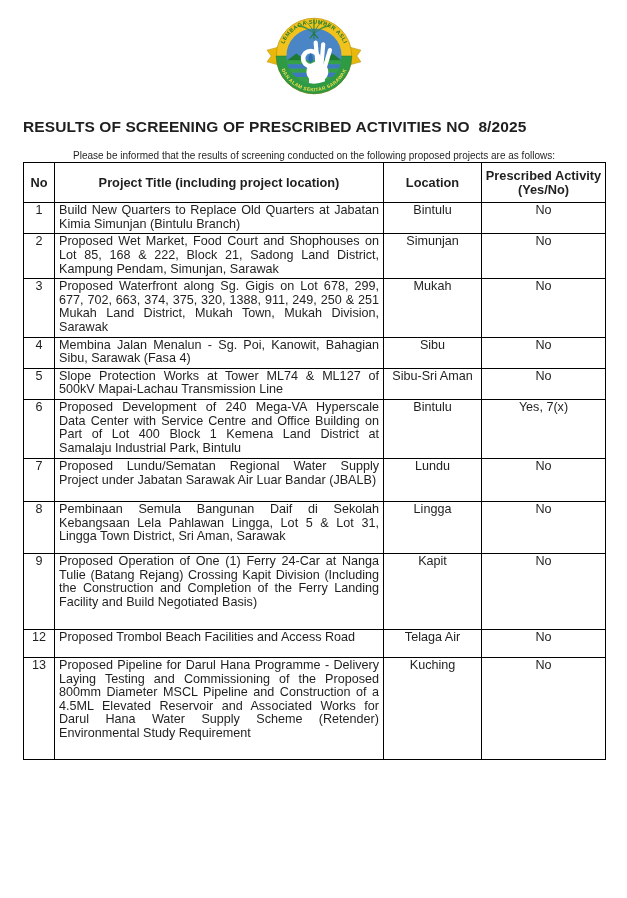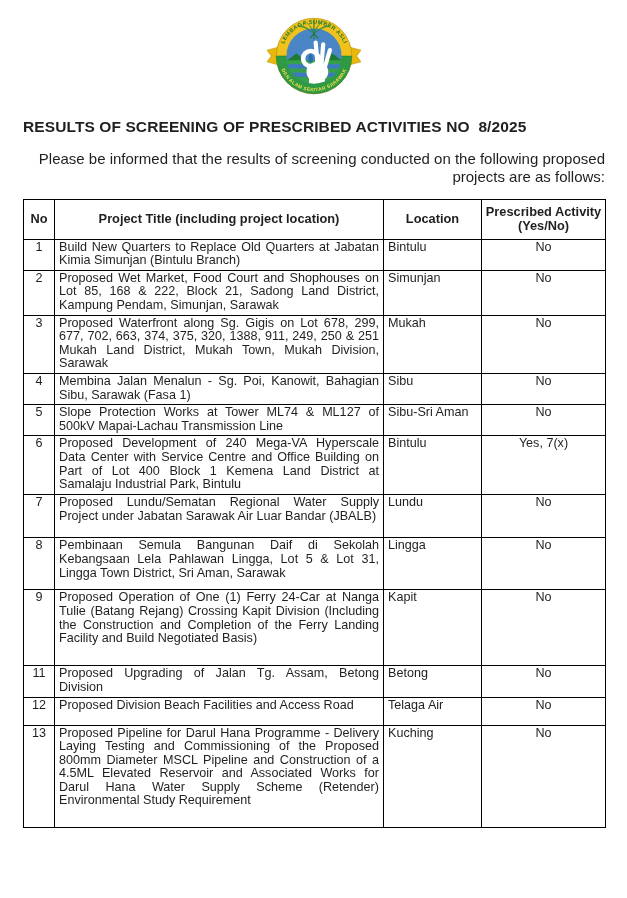--- a/index.html
+++ b/index.html
@@ -21,28 +21,27 @@
   
   .doc-title {
     margin: 22px 0 0 0;
     font-size: 15.5px;
     font-weight: bold;
     letter-spacing: 0.1px;
     white-space: pre;
   }
   .intro {
     margin: 14px 0 0 0;
-    font-size: 15px;
+    font-size: 10px;
     line-height: 1.22;
-    text-align: right;
+    text-align: center;
   }
 
   
   table.screening {
-    margin-top: 12px;
     border-collapse: collapse;
     width: 582px;
     table-layout: fixed;
     font-size: 12.6px;
     line-height: 1.08;
   }
   table.screening th, table.screening td {
     border: 1px solid #000;
     padding: 1px 4px 2px 4px;
     vertical-align: top;
@@ -55,21 +54,21 @@
     white-space: pre-line;
     height: 40px;
     padding: 2px 3px;
   }
   col.c-no   { width: 31px; }
   col.c-ttl  { width: 329px; }
   col.c-loc  { width: 98px; }
   col.c-pre  { width: 124px; }
   td.col-no    { text-align: center; }
   td.col-title { text-align: justify; padding-left: 6px; padding-right: 5px; }
-  td.col-loc   { text-align: left; }
+  td.col-loc   { text-align: center; }
   td.col-presc { text-align: center; }
 </style>
 </head>
 <body>
 
 <div class="page">
 
   <div class="logo-wrap">
     <svg viewBox="0 0 124 94">
 
@@ -160,21 +159,21 @@
           <td class="col-presc">No</td>
         </tr>
         <tr style="height: 46px;">
           <td class="col-no">3</td>
           <td class="col-title">Proposed Waterfront along Sg. Gigis on Lot 678, 299, 677, 702, 663, 374, 375, 320, 1388, 911, 249, 250 &amp; 251 Mukah Land District, Mukah Town, Mukah Division, Sarawak</td>
           <td class="col-loc">Mukah</td>
           <td class="col-presc">No</td>
         </tr>
         <tr style="height: 27px;">
           <td class="col-no">4</td>
-          <td class="col-title">Membina Jalan Menalun - Sg. Poi, Kanowit, Bahagian Sibu, Sarawak (Fasa 1)</td>
+          <td class="col-title">Membina Jalan Menalun - Sg. Poi, Kanowit, Bahagian Sibu, Sarawak (Fasa 4)</td>
           <td class="col-loc">Sibu</td>
           <td class="col-presc">No</td>
         </tr>
         <tr style="height: 27px;">
           <td class="col-no">5</td>
           <td class="col-title">Slope Protection Works at Tower ML74 &amp; ML127 of 500kV Mapai-Lachau Transmission Line</td>
           <td class="col-loc">Sibu-Sri Aman</td>
           <td class="col-presc">No</td>
         </tr>
         <tr style="height: 59px;">
@@ -195,28 +194,22 @@
           <td class="col-loc">Lingga</td>
           <td class="col-presc">No</td>
         </tr>
         <tr style="height: 76px;">
           <td class="col-no">9</td>
           <td class="col-title">Proposed Operation of One (1) Ferry 24-Car at Nanga Tulie (Batang Rejang) Crossing Kapit Division (Including the Construction and Completion of the Ferry Landing Facility and Build Negotiated Basis)</td>
           <td class="col-loc">Kapit</td>
           <td class="col-presc">No</td>
         </tr>
         <tr style="height: 28px;">
-          <td class="col-no">11</td>
-          <td class="col-title">Proposed Upgrading of Jalan Tg. Assam, Betong Division</td>
-          <td class="col-loc">Betong</td>
-          <td class="col-presc">No</td>
-        </tr>
-        <tr style="height: 28px;">
           <td class="col-no">12</td>
-          <td class="col-title">Proposed Division Beach Facilities and Access Road</td>
+          <td class="col-title">Proposed Trombol Beach Facilities and Access Road</td>
           <td class="col-loc">Telaga Air</td>
           <td class="col-presc">No</td>
         </tr>
         <tr style="height: 102px;">
           <td class="col-no">13</td>
           <td class="col-title">Proposed Pipeline for Darul Hana Programme - Delivery Laying Testing and Commissioning of the Proposed 800mm Diameter MSCL Pipeline and Construction of a 4.5ML Elevated Reservoir and Associated Works for Darul Hana Water Supply Scheme (Retender) Environmental Study Requirement</td>
           <td class="col-loc">Kuching</td>
           <td class="col-presc">No</td>
         </tr>
       </tbody>

